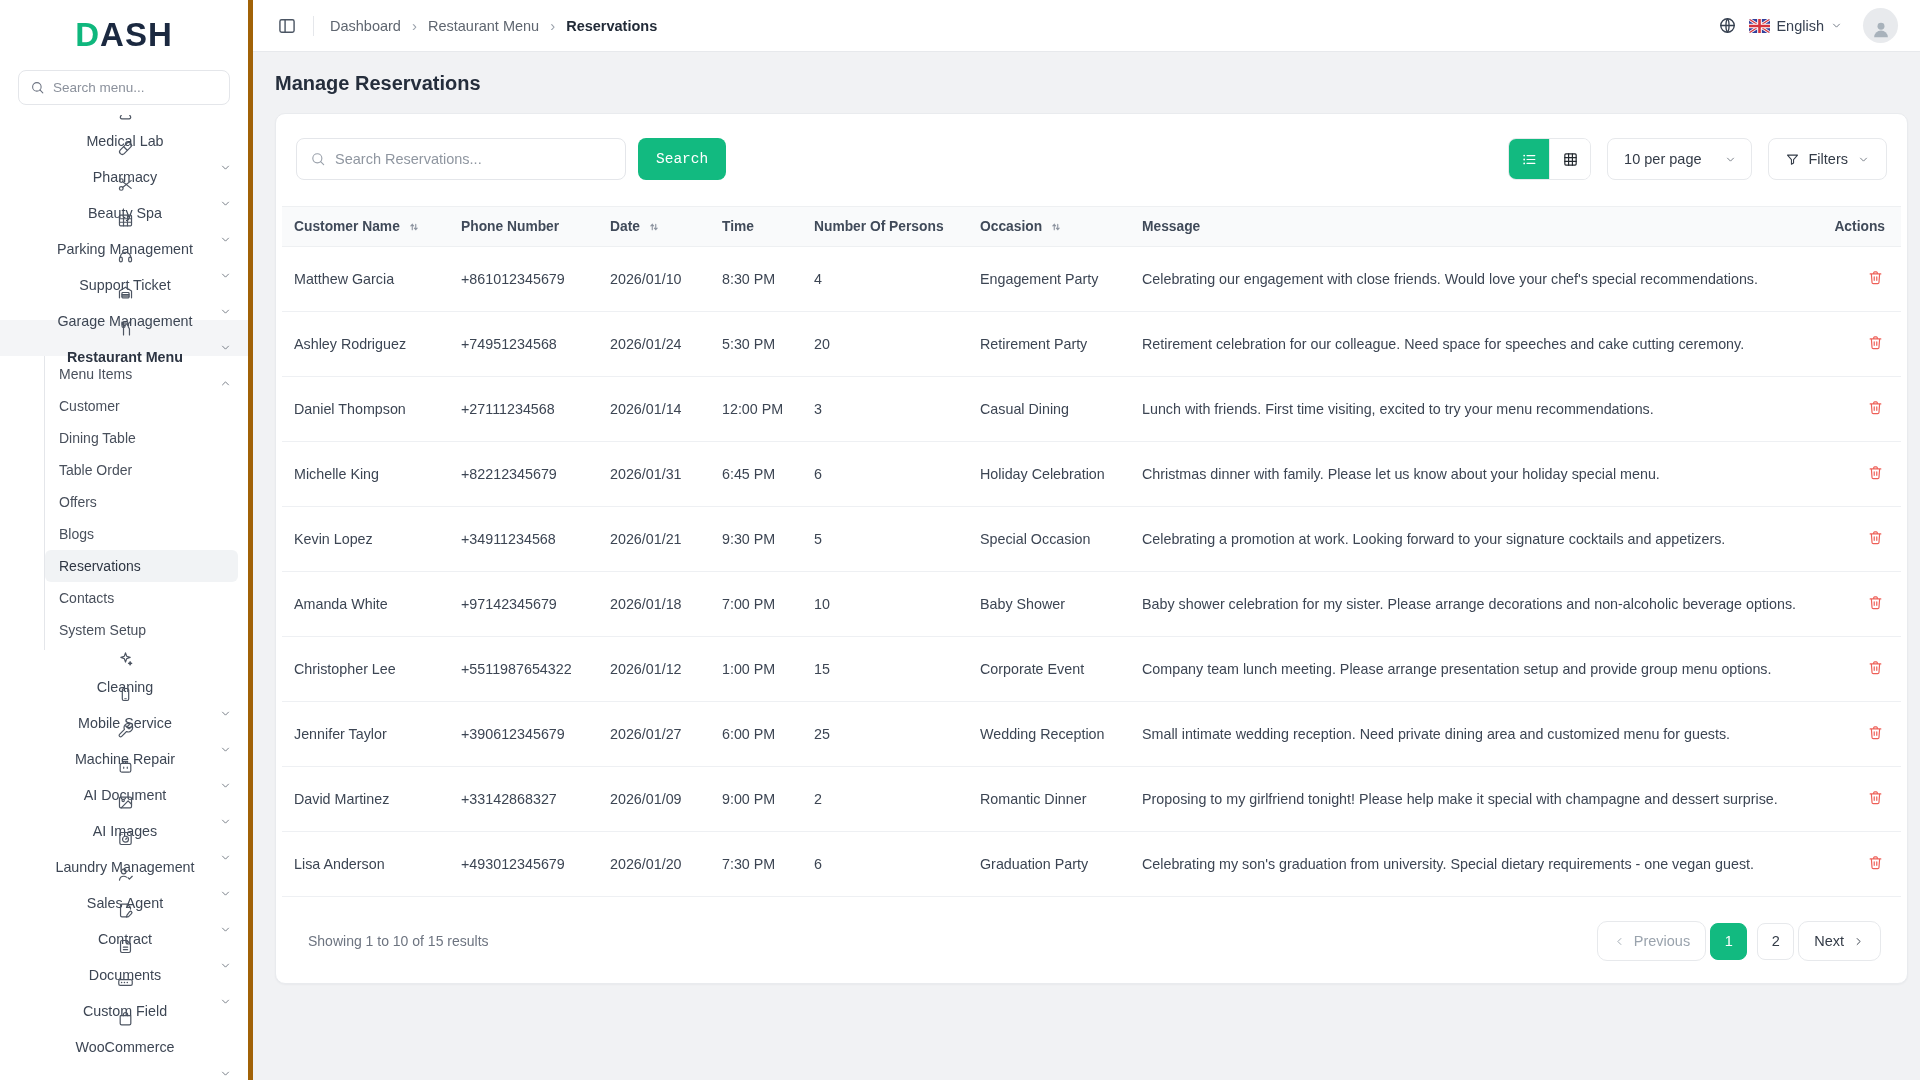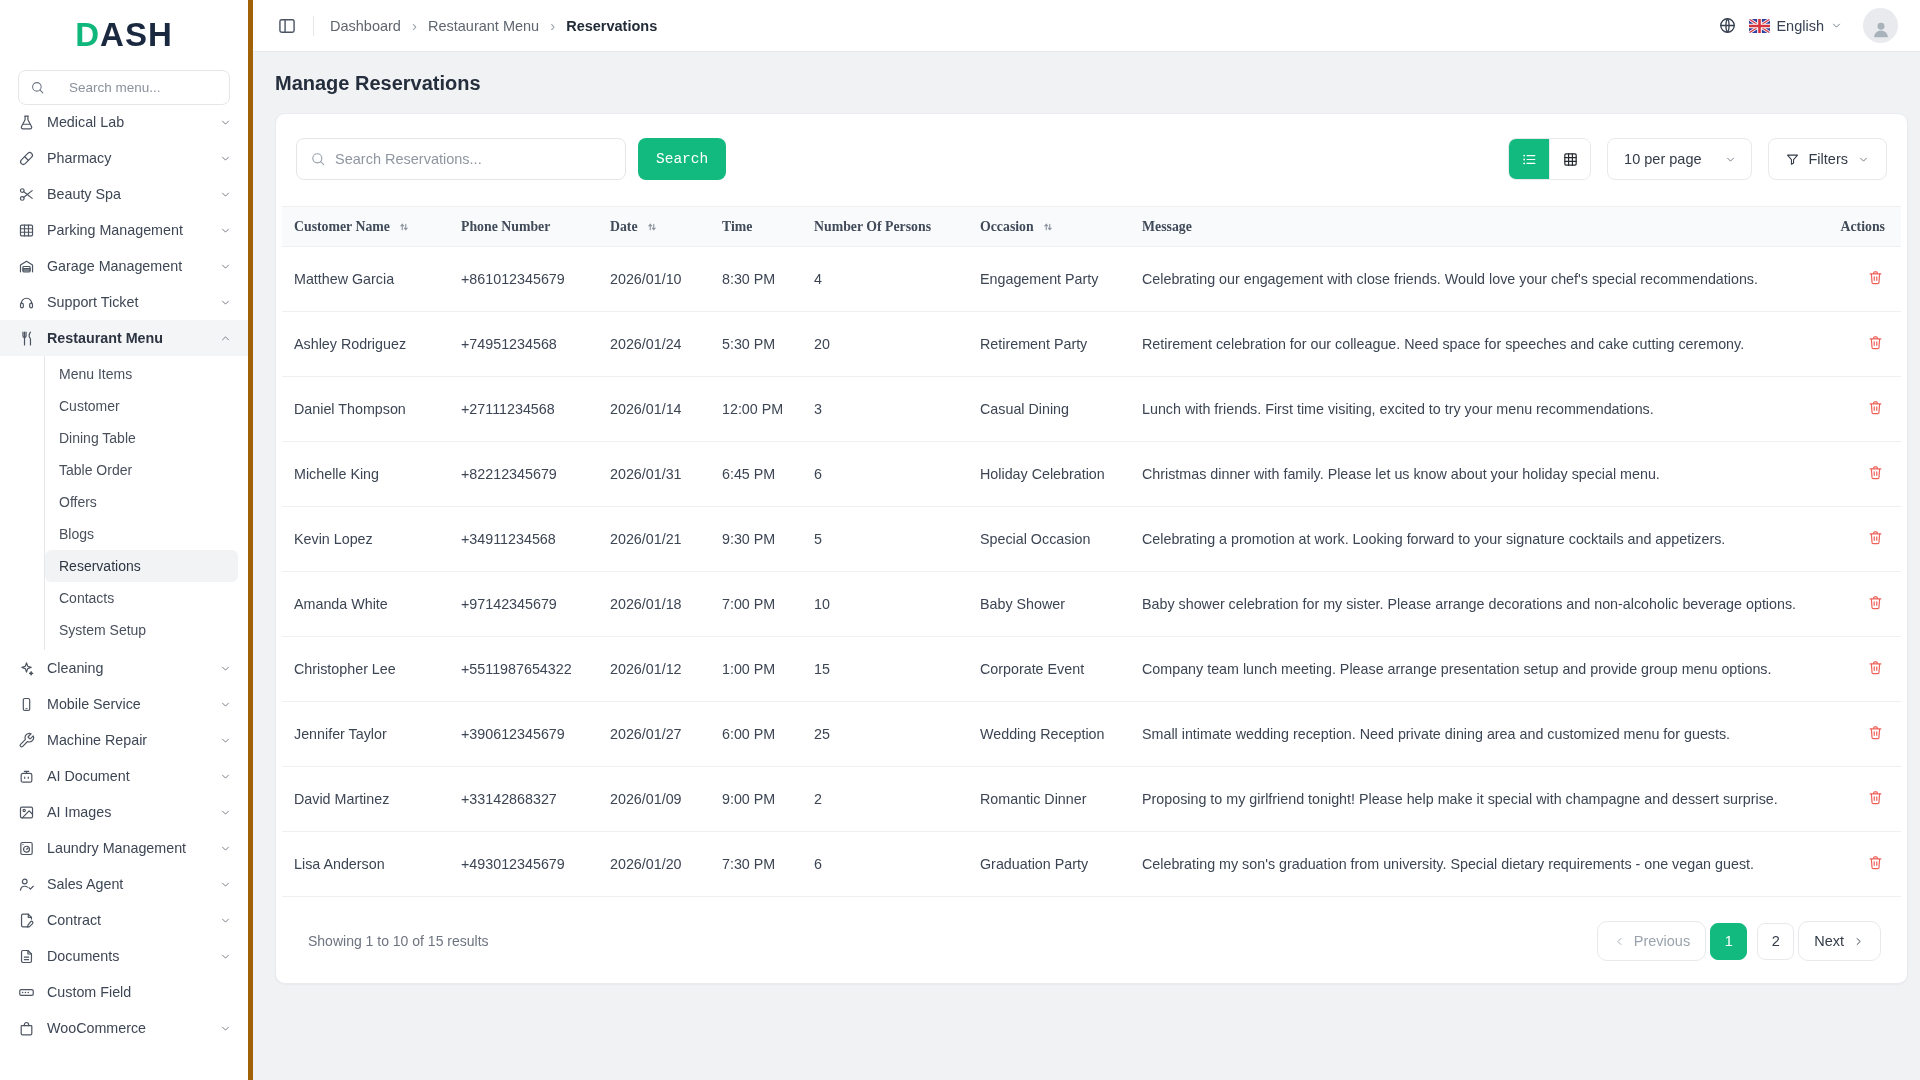--- a/index.html
+++ b/index.html
@@ -7,24 +7,24 @@
   body { font-family:"Liberation Sans","DejaVu Sans",sans-serif; background:#f1f2f4; color:#3c4553; display:flex; }
   svg { display:block; width:100%; height:100%; }
 
   
   .sidebar { width:253px; min-width:253px; background:#fff; border-right:5px solid #a16207; display:flex; flex-direction:column; height:100%;justify-content:center; }
   .logo { padding:16px 0 10px; text-align:center; font-size:33px; font-weight:800; letter-spacing:1px; }
   .logo .accent { color:#0fb77d; }
   .logo .rest { color:#1b2940; }
   .side-search { margin:6px 18px 10px; height:35px; border:1px solid #e4e6ea; border-radius:8px; display:flex; align-items:center; gap:8px; padding:0 11px; background:#fff; }
   .side-search .sicn { width:15px; height:15px; color:#6b7280; flex:none; }
-  .side-search input { border:none; outline:none; flex:1; font-size:13.5px; color:#3c4553; font-family:inherit; background:transparent;margin-left:16px; }
+  .side-search input { border:none; outline:none; flex:1; font-size:13.5px; color:#3c4553; font-family:inherit; background:transparent; }
   .side-search input::placeholder { color:#8b919c; }
   .menu { flex:1; overflow:hidden; padding:2px 0 0; }
-  .sitem { height:36px; display:flex; align-items:center; gap:12px; padding:0 16px 0 18px; cursor:pointer; }
+  .sitem { height:36px; display:flex; align-items:center; gap:12px; padding:0 16px 0 18px; cursor:pointer;flex-direction:column; }
   [data-repeat="sidebar.items_top"] div.sitem:first-of-type { margin-top:-13px; }
   .sicon { width:17px; height:17px; color:#4d5562; flex:none; }
   .slabel { font-size:14.3px; color:#3d4654; white-space:nowrap; }
   .schev { width:13px; height:13px; color:#6f7680; margin-left:auto; flex:none; }
   .sitem.parent-active { background:#f4f5f7; }
   .sitem.parent-active .slabel { font-weight:700; color:#2c3442; }
   .submenu { border-left:1px solid #e4e6ea; margin-left:44px; padding:2px 10px 4px 0; }
   .subitem { height:32px; display:flex; align-items:center; padding:0 0 0 14px; border-radius:6px; font-size:14px; color:#49505c; cursor:pointer; white-space:nowrap; }
   .subitem.active { background:#f1f3f5; color:#2e3643; }
 
@@ -65,21 +65,21 @@
   .vt-sep { width:1px; background:#e7e9ec; }
   .select-box { height:42px; border:1px solid #e7e9ec; border-radius:8px; display:flex; align-items:center; gap:22px; padding:0 14px 0 16px; font-size:14.5px; color:#333b47; cursor:pointer; background:#fff; }
   .select-box .chev { width:13px; height:13px; color:#6f7680; }
   .filters-btn { height:42px; border:1px solid #e7e9ec; border-radius:8px; display:flex; align-items:center; gap:9px; padding:0 16px; font-size:14.5px; color:#333b47; background:#fff; cursor:pointer; font-family:inherit; }
   .filters-btn .fic { width:15px; height:15px; color:#343c48; }
   .filters-btn .chev { width:13px; height:13px; color:#6f7680; }
 
   
   .tbl { margin:26px -14px 0; }
   .thead, .tr { display:grid; grid-template-columns:167px 149px 112px 92px 166px 162px 1fr 56px; align-items:center; }
-  .thead { height:41px; background:#f9fafb; border-top:1px solid #eef0f2; border-bottom:1px solid #eef0f2;font-family:Liberation Serif, serif; }
+  .thead { height:41px; background:#f9fafb; border-top:1px solid #eef0f2; border-bottom:1px solid #eef0f2; }
   .th { display:flex; align-items:center; gap:7px; font-size:13.8px; font-weight:700; color:#404a59; padding-left:12px; white-space:nowrap; cursor:pointer; }
   .th .sort-ic { width:14px; height:14px; color:#8b929e; }
   .thead .th:last-of-type { justify-content:flex-end; padding-right:16px; }
   .tr { height:65px; border-bottom:1px solid #eef0f3; font-size:14.3px; color:#3c4553; background:#fff; }
   .td { white-space:nowrap; overflow:hidden; padding-left:12px; padding-right:8px; }
   .td.act { justify-self:end; padding-right:14px; }
   .delbtn { border:none; background:none; cursor:pointer; width:20px; height:20px; color:#ee6058; padding:0; }
   .delbtn span { display:block; width:17px; height:17px; }
 
   
@@ -171,42 +171,42 @@
           <span class="schev">
             <svg viewBox="0 0 24 24" fill="none" stroke="currentColor" stroke-width="1.7" stroke-linecap="round" stroke-linejoin="round">
               <path d="M6.5 9.5 12 15l5.5-5.5"></path>
             </svg>
           </span>
         </div>
 
         <div class="sitem">
           <span class="sicon">
             <svg viewBox="0 0 24 24" fill="none" stroke="currentColor" stroke-width="1.7" stroke-linecap="round" stroke-linejoin="round">
+              <path d="M4.5 13.5a7.5 7.5 0 0 1 15 0"></path>
+              <rect x="3.5" y="13" width="4" height="6.5" rx="2"></rect>
+              <rect x="16.5" y="13" width="4" height="6.5" rx="2"></rect>
+            </svg>
+          </span>
+          <span class="slabel">Support Ticket</span>
+          <span class="schev">
+            <svg viewBox="0 0 24 24" fill="none" stroke="currentColor" stroke-width="1.7" stroke-linecap="round" stroke-linejoin="round">
+              <path d="M6.5 9.5 12 15l5.5-5.5"></path>
+            </svg>
+          </span>
+        </div>
+
+        <div class="sitem">
+          <span class="sicon">
+            <svg viewBox="0 0 24 24" fill="none" stroke="currentColor" stroke-width="1.7" stroke-linecap="round" stroke-linejoin="round">
               <path d="M3.5 19.5V9.8L12 4.5l8.5 5.3v9.7"></path>
               <rect x="7" y="12" width="10" height="7.5" rx="1"></rect>
               <path d="M7 15h10M7 17.2h10"></path>
             </svg>
           </span>
           <span class="slabel">Garage Management</span>
-          <span class="schev">
-            <svg viewBox="0 0 24 24" fill="none" stroke="currentColor" stroke-width="1.7" stroke-linecap="round" stroke-linejoin="round">
-              <path d="M6.5 9.5 12 15l5.5-5.5"></path>
-            </svg>
-          </span>
-        </div>
-
-        <div class="sitem">
-          <span class="sicon">
-            <svg viewBox="0 0 24 24" fill="none" stroke="currentColor" stroke-width="1.7" stroke-linecap="round" stroke-linejoin="round">
-              <path d="M4.5 13.5a7.5 7.5 0 0 1 15 0"></path>
-              <rect x="3.5" y="13" width="4" height="6.5" rx="2"></rect>
-              <rect x="16.5" y="13" width="4" height="6.5" rx="2"></rect>
-            </svg>
-          </span>
-          <span class="slabel">Support Ticket</span>
           <span class="schev">
             <svg viewBox="0 0 24 24" fill="none" stroke="currentColor" stroke-width="1.7" stroke-linecap="round" stroke-linejoin="round">
               <path d="M6.5 9.5 12 15l5.5-5.5"></path>
             </svg>
           </span>
         </div>
       </div>
 
     <div class="sitem parent-active">
       <span class="sicon">

